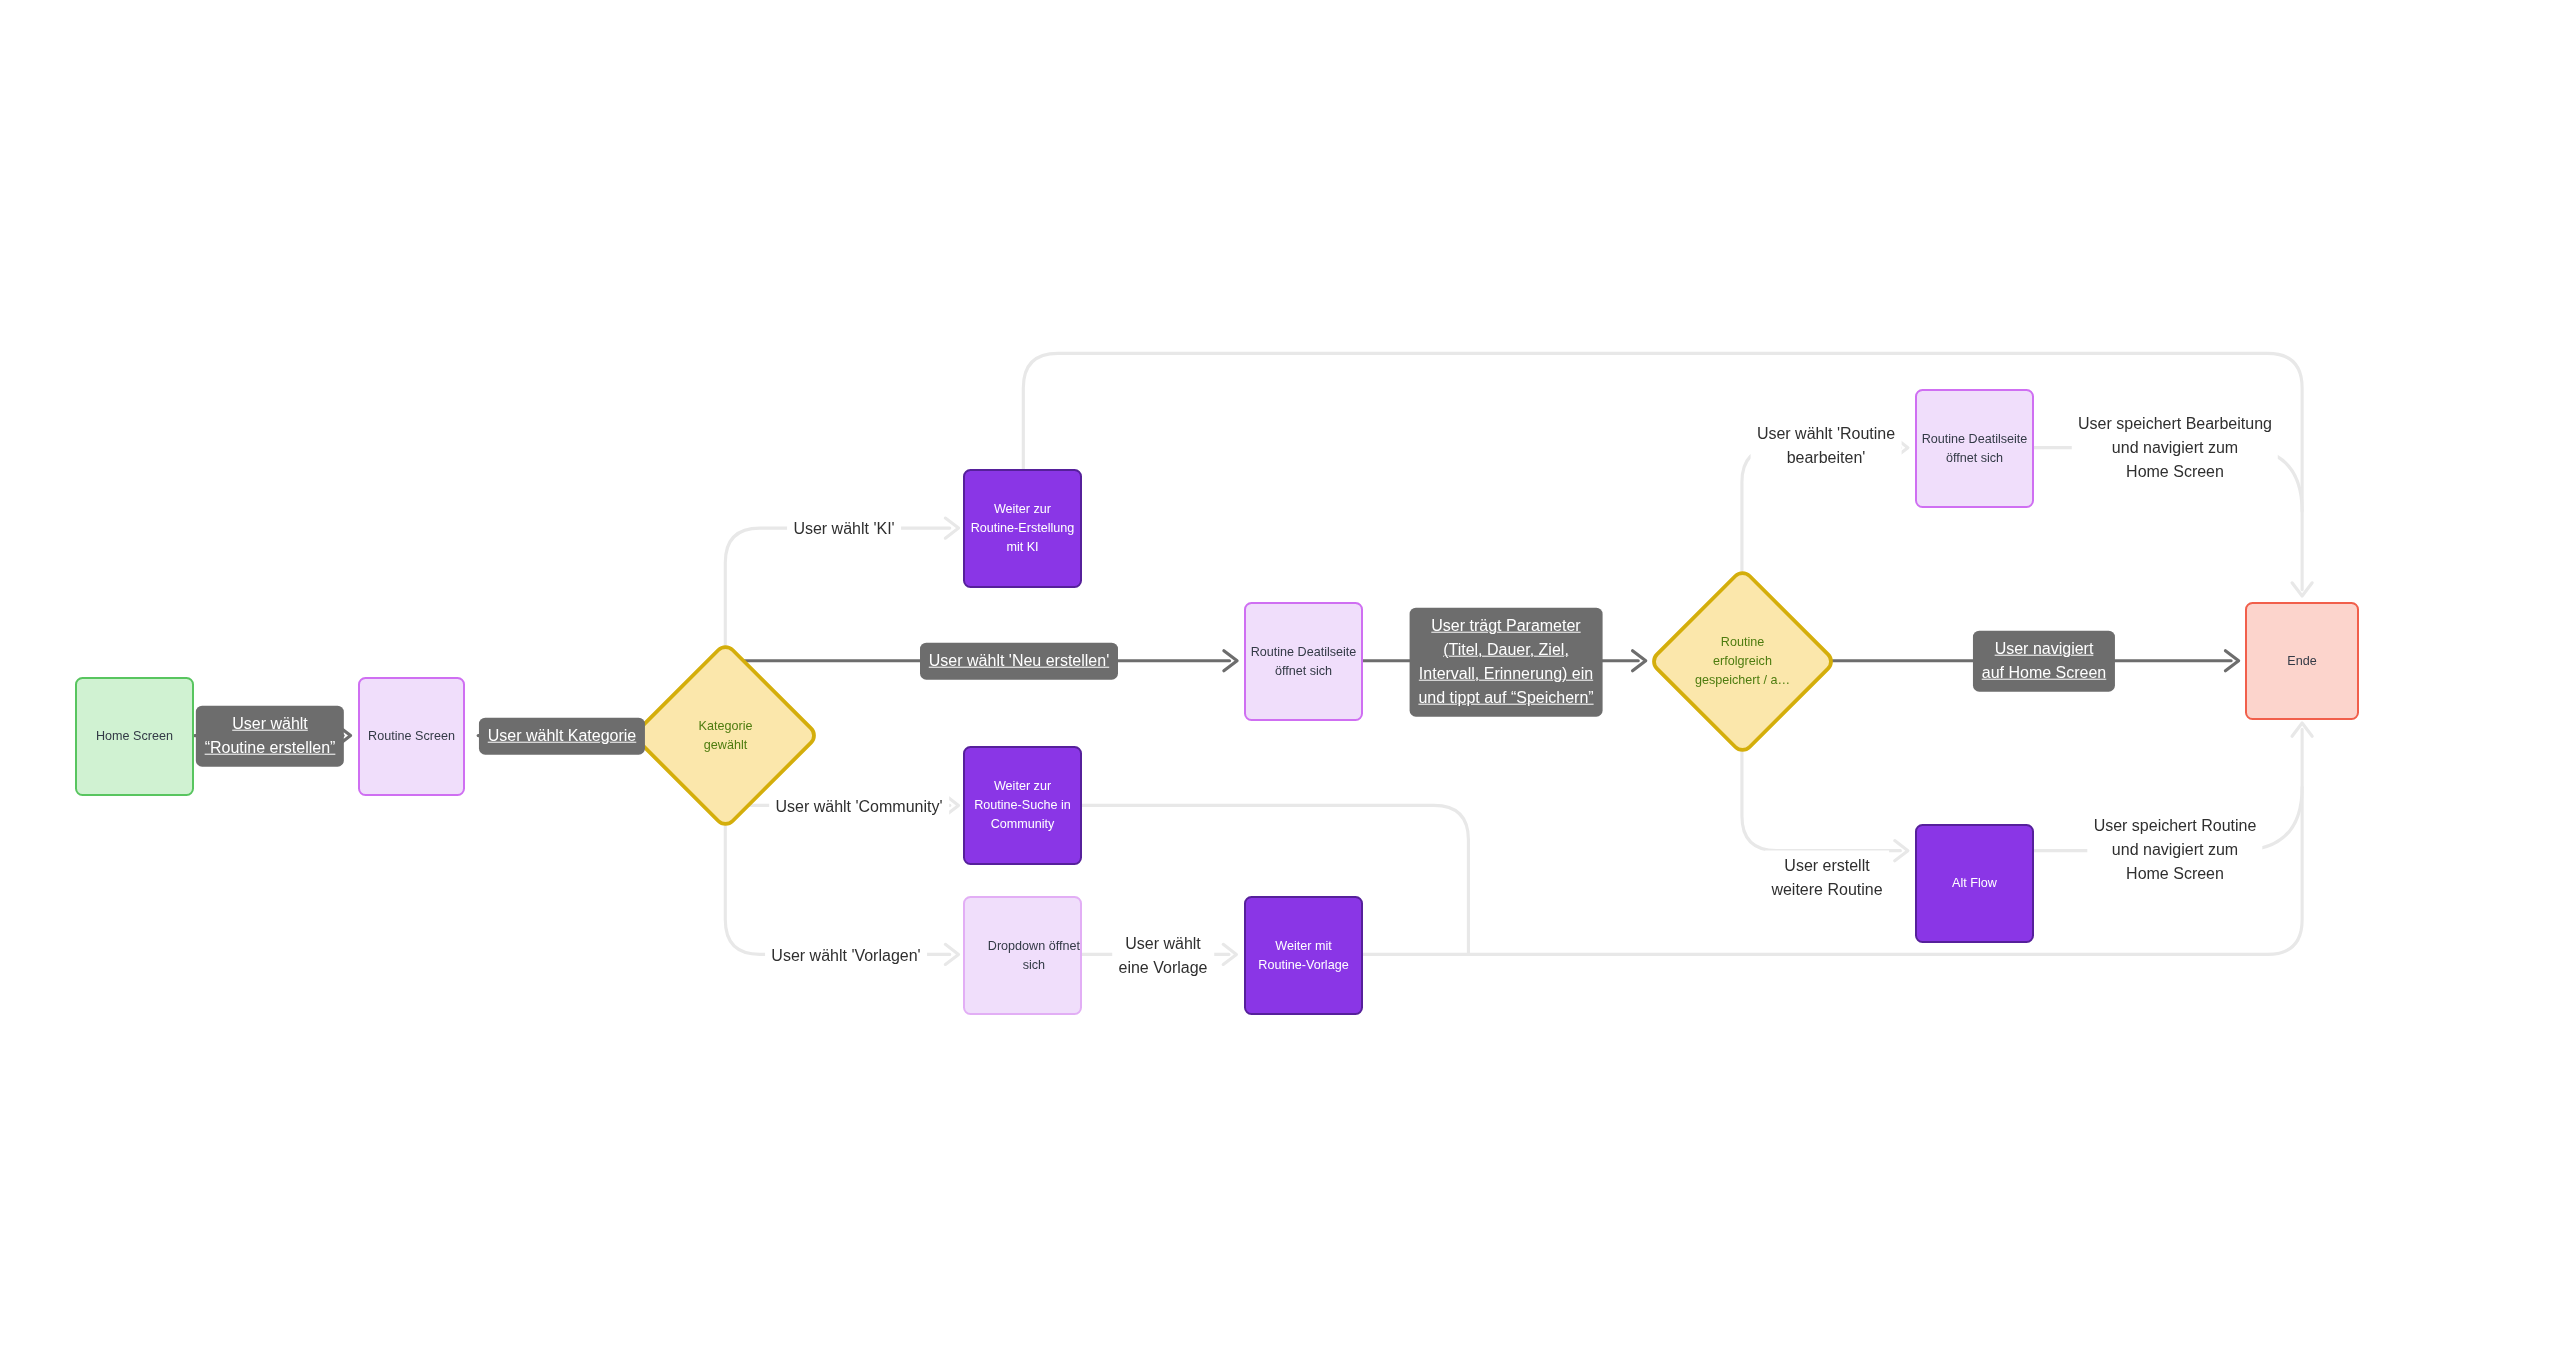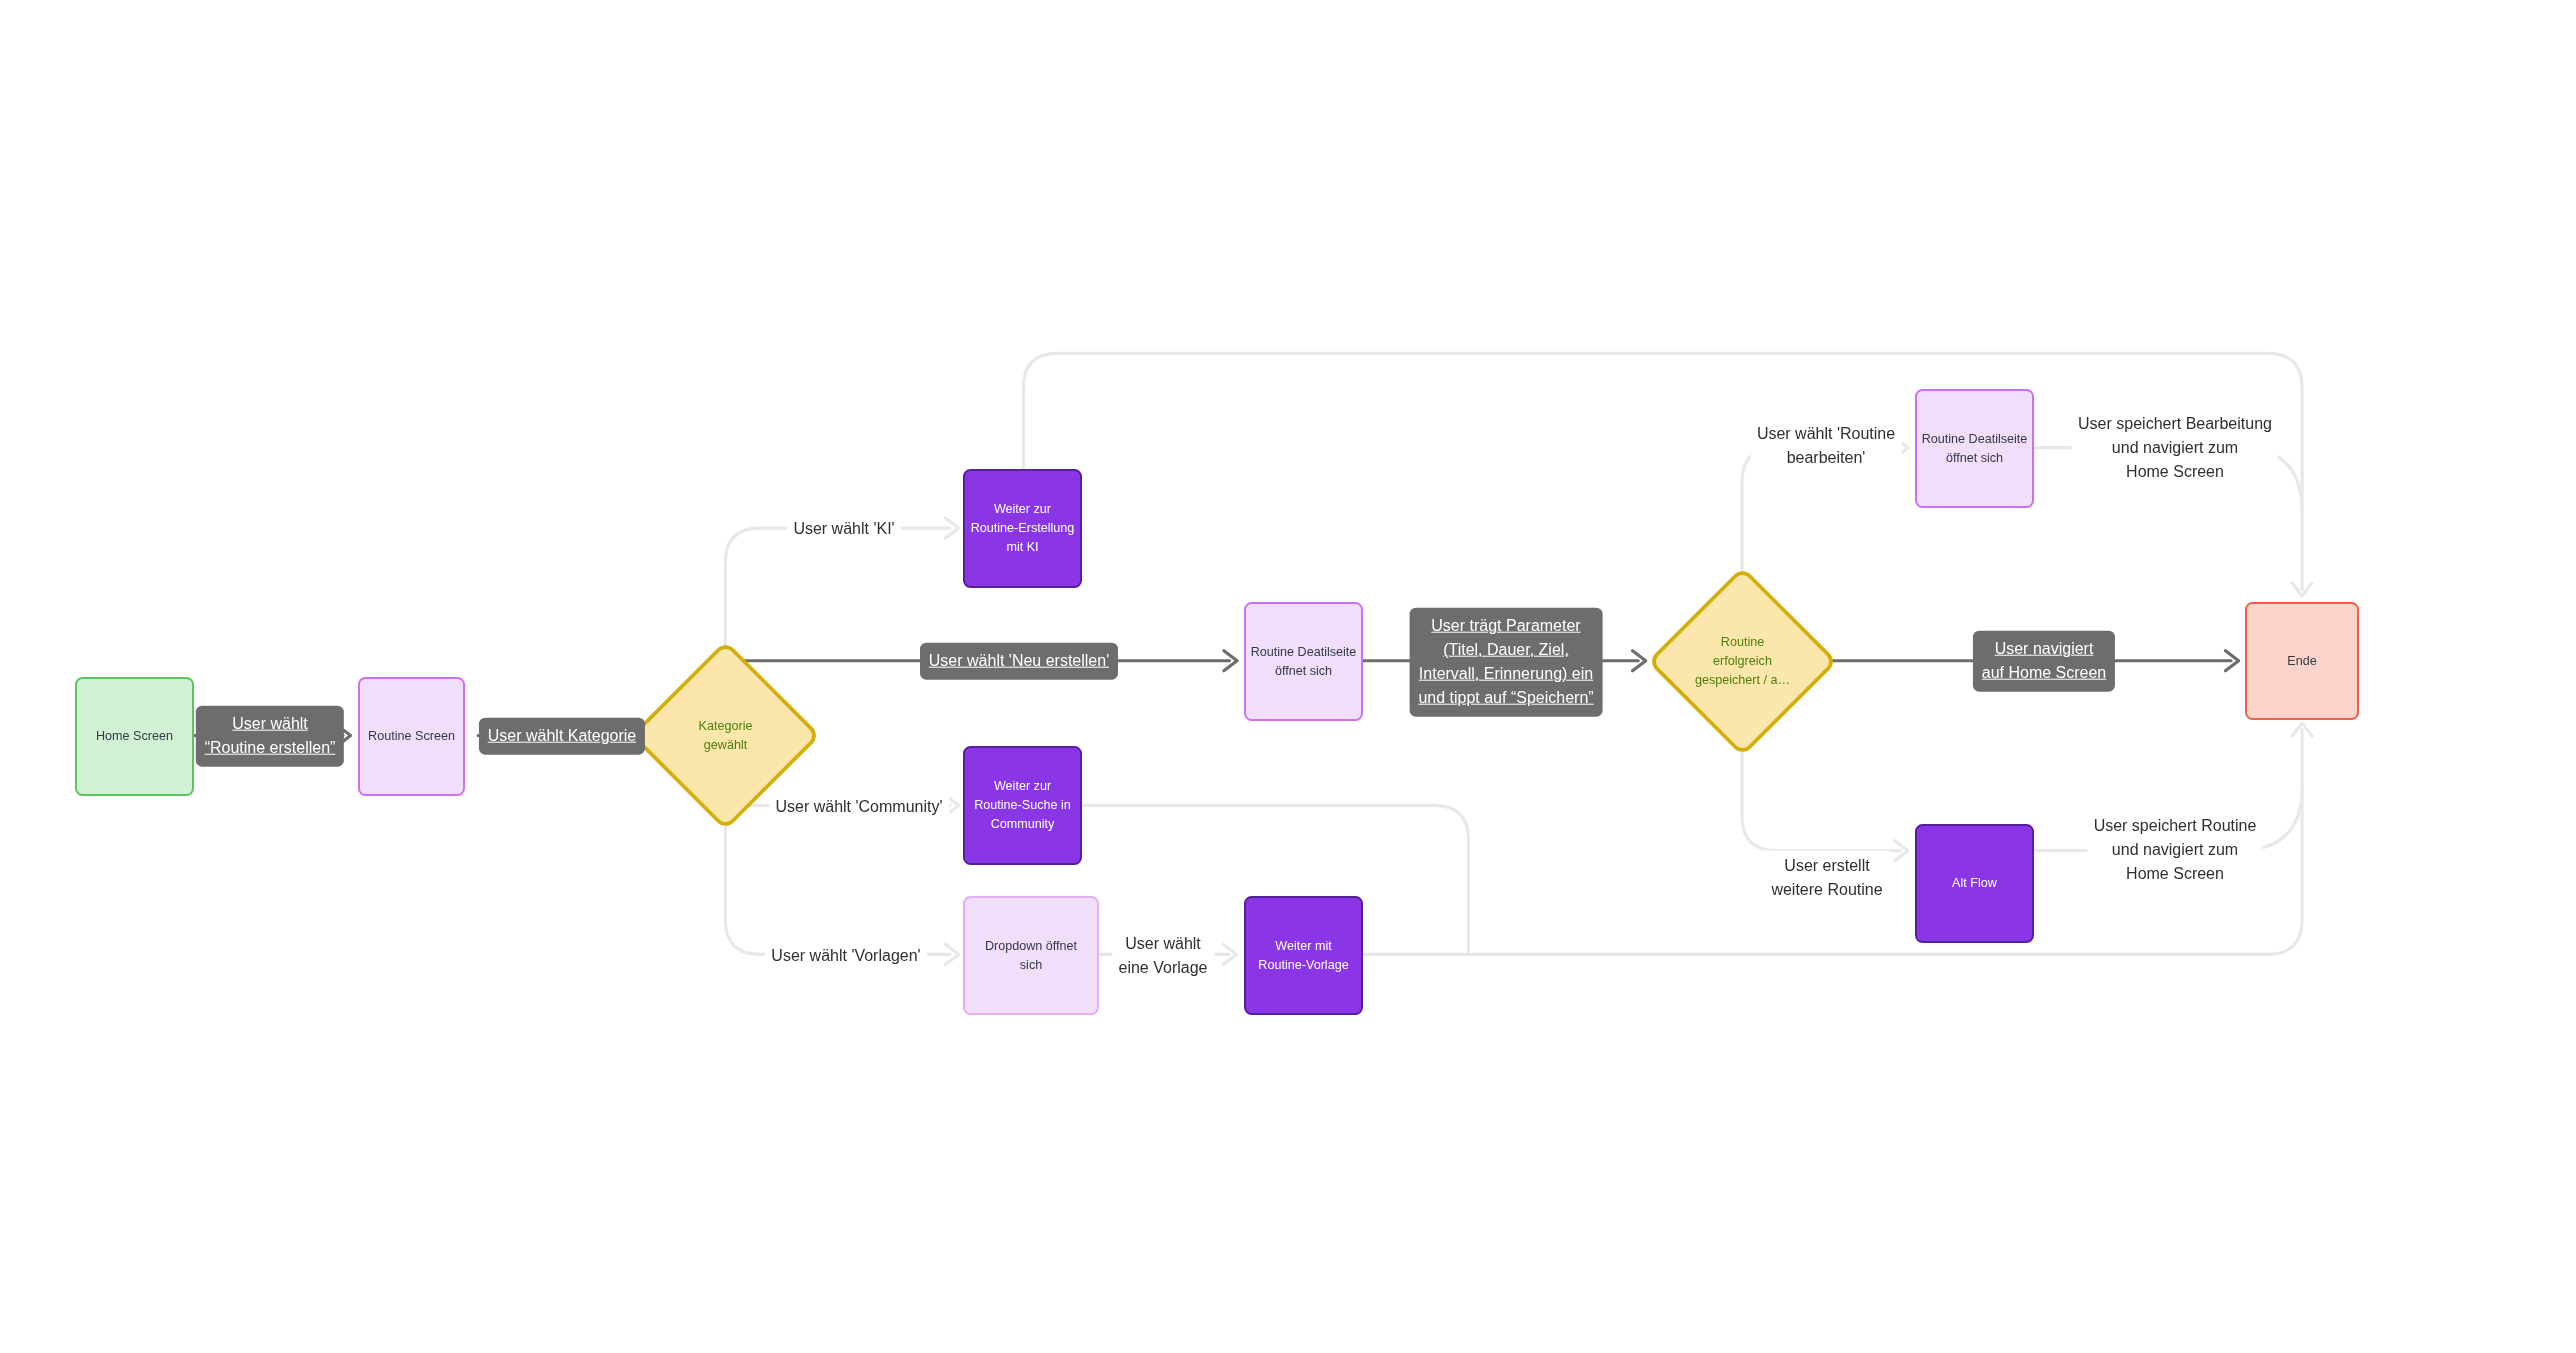--- a/index.html
+++ b/index.html
@@ -98,21 +98,21 @@
 Routine-Erstellung
 mit KI</span>
   </div>
 
   <div class="node purple" style="left:963px;top:746px;width:119px;height:119px;">
     <span class="node-text">Weiter zur
 Routine-Suche in
 Community</span>
   </div>
 
-  <div class="node lavender-light" style="left:963px;top:896px;width:136px;height:119px;">
+  <div class="node lavender-light" style="left:963px;top:896px;width:119px;height:119px;justify-content:flex-end;">
     <span class="node-text">Dropdown öffnet
 sich</span>
   </div>
 
   <div class="node purple" style="left:1244px;top:896px;width:119px;height:119px;">
     <span class="node-text">Weiter mit
 Routine-Vorlage</span>
   </div>
 
   <div class="node lavender" style="left:1244px;top:602px;width:119px;height:119px;">

